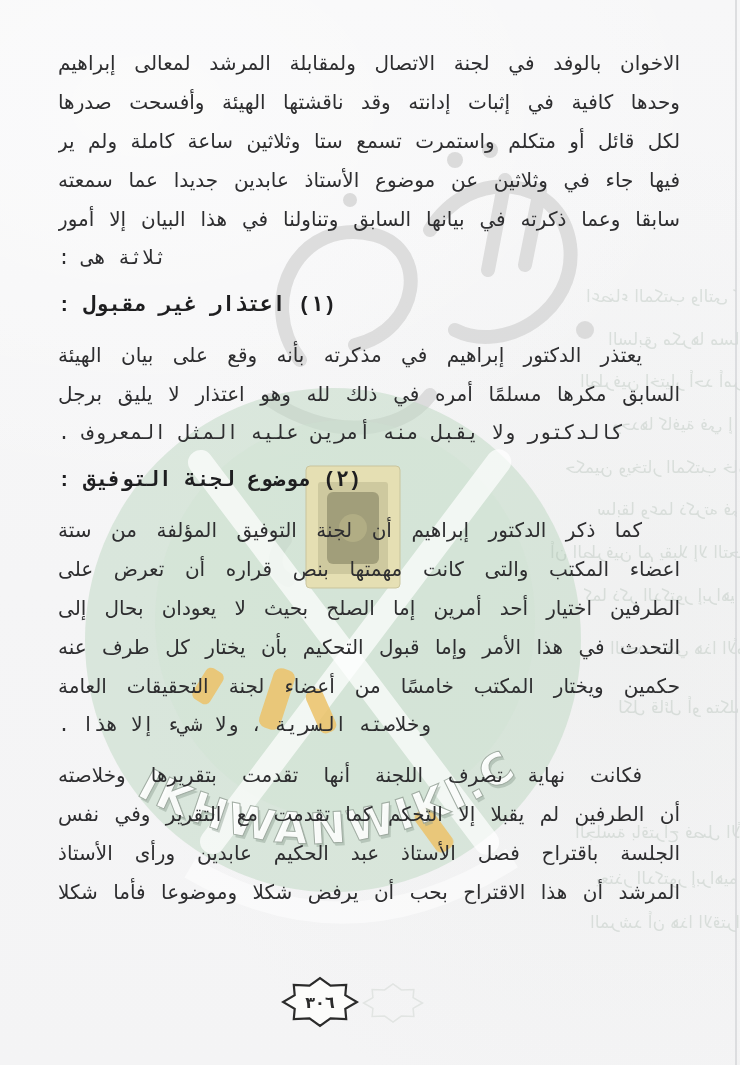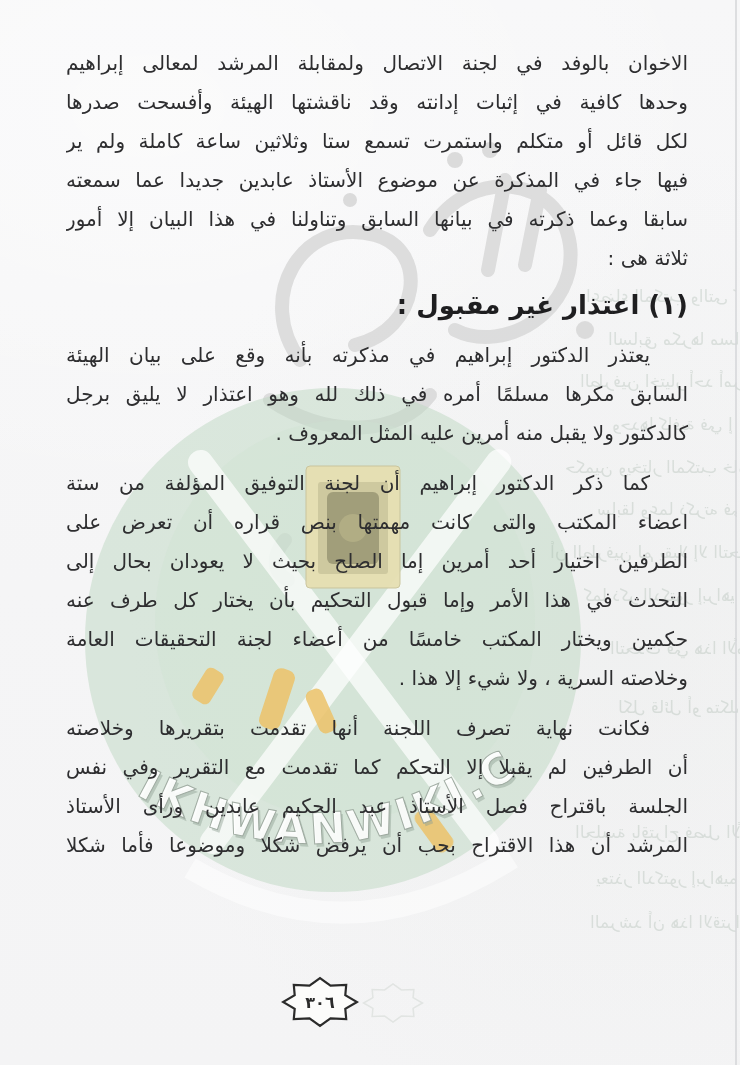--- a/index.html
+++ b/index.html
@@ -24,27 +24,27 @@
   .bleed{
     position:absolute;z-index:0;height:24px;overflow:hidden;white-space:nowrap;
     direction:rtl;font-size:17px;line-height:24px;color:#9fb0a4;opacity:.30;
     transform:scaleX(-1);filter:blur(.7px);pointer-events:none;text-align:left;
   }
   .bleed-star{position:absolute;z-index:0;opacity:.30;filter:blur(.6px);pointer-events:none;}
 
   
   .text-block{
     position:absolute;left:58px;top:44px;width:622px;z-index:2;
-    direction:rtl;color:#2e2e30;font-size:20px;margin-left:8px;
+    direction:rtl;color:#2e2e30;font-size:20px;
   }
   .line{line-height:39px;height:39px;overflow:hidden;}
   .j{text-align:justify;text-align-last:justify;}
-  .r{text-align:right;}
+  .r{text-align:left;font-family:Liberation Mono, monospace;}
   .ind{padding-right:38px;}
-  .h{font-weight:bold;font-size:26px;color:#1e1e20;margin-top:8px;}
+  .h{font-weight:bold;font-size:21px;color:#1e1e20;margin-top:8px;}
   .sp{margin-top:11px;}
 
   
   .page-star{position:absolute;left:281px;top:976px;z-index:2;}
   .star-shape{fill:#fcfcfb;stroke:#2b2b2b;stroke-width:2.2;}
   .star-num{font-family:"DejaVu Sans",sans-serif;font-size:16px;font-weight:bold;fill:#2b2b2b;text-anchor:middle;}
 </style>
 </head>
 <body>
 
@@ -120,27 +120,28 @@
   <div class="bleed" style="top:910px;right:0;width:150px;">المرشد أن هذا الاقتراح بحب أن يرفض شكلا وموضوعا فأما شكلا</div>
 
   <svg class="bleed-star" style="left:362px;top:982px;" width="62" height="42" viewBox="0 0 78 52">
     <polygon points="76,26 64.3,32.8 65.2,43 49.5,42.4 39,50 28.5,42.4 12.8,43 13.7,32.8 2,26 13.7,19.2 12.8,9 28.5,9.6 39,2 49.5,9.6 65.2,9 64.3,19.2" fill="none" stroke="#b9c3ba" stroke-width="2"></polygon>
   </svg>
 
   <div class="text-block" lang="ar">
     <div class="line j">الاخوان بالوفد في لجنة الاتصال ولمقابلة المرشد لمعالى إبراهيم</div>
     <div class="line j">وحدها كافية في إثبات إدانته وقد ناقشتها الهيئة وأفسحت صدرها</div>
     <div class="line j">لكل قائل أو متكلم واستمرت تسمع ستا وثلاثين ساعة كاملة ولم ير</div>
-    <div class="line j">فيها جاء في المذكرة عن موضوع الأستاذ عابدين جديدا عما سمعته</div>
+    <div class="line j">فيها جاء في وثلاثين عن موضوع الأستاذ عابدين جديدا عما سمعته</div>
     <div class="line j">سابقا وعما ذكرته في بيانها السابق وتناولنا في هذا البيان إلا أمور</div>
     <div class="line r">ثلاثة هى :</div>
     <div class="line r h">(١) اعتذار غير مقبول :</div>
     <div class="line j ind sp">يعتذر الدكتور إبراهيم في مذكرته بأنه وقع على بيان الهيئة</div>
     <div class="line j">السابق مكرها مسلمًا أمره في ذلك لله وهو اعتذار لا يليق برجل</div>
     <div class="line r">كالدكتور ولا يقبل منه أمرين عليه المثل المعروف .</div>
+    <div class="line r h">(٢) موضوع لجنة التوفيق :</div>
     <div class="line j ind sp">كما ذكر الدكتور إبراهيم أن لجنة التوفيق المؤلفة من ستة</div>
     <div class="line j">اعضاء المكتب والتى كانت مهمتها بنص قراره أن تعرض على</div>
     <div class="line j">الطرفين اختيار أحد أمرين إما الصلح بحيث لا يعودان بحال إلى</div>
     <div class="line j">التحدث في هذا الأمر وإما قبول التحكيم بأن يختار كل طرف عنه</div>
     <div class="line j">حكمين ويختار المكتب خامسًا من أعضاء لجنة التحقيقات العامة</div>
     <div class="line r">وخلاصته السرية ، ولا شيء إلا هذا .</div>
     <div class="line j ind sp">فكانت نهاية تصرف اللجنة أنها تقدمت بتقريرها وخلاصته</div>
     <div class="line j">أن الطرفين لم يقبلا إلا التحكم كما تقدمت مع التقرير وفي نفس</div>
     <div class="line j">الجلسة باقتراح فصل الأستاذ عبد الحكيم عابدين ورأى الأستاذ</div>
     <div class="line j">المرشد أن هذا الاقتراح بحب أن يرفض شكلا وموضوعا فأما شكلا</div>

